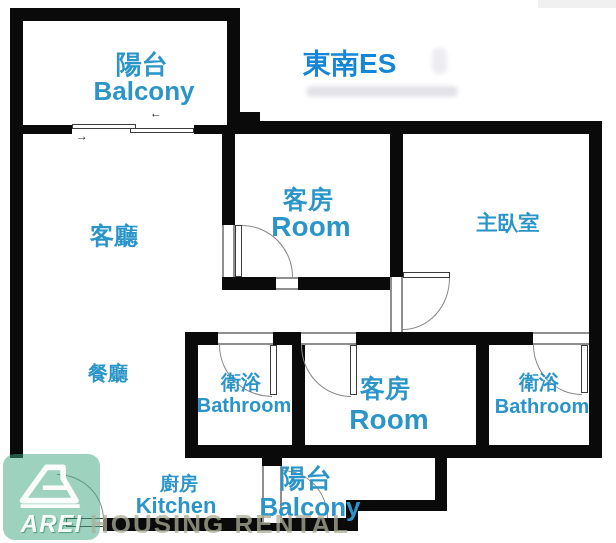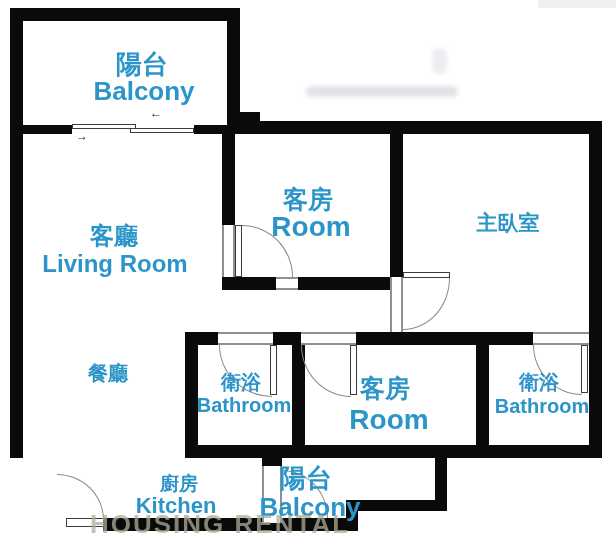--- a/index.html
+++ b/index.html
@@ -89,21 +89,20 @@
 
   <div class="arc arc-tr" style="left:282px;top:470px;width:46px;height:48px"></div>
 
   <div class="leaf" style="left:66px;top:518px;width:38px;height:9px"></div>
   <div class="arc arc-tr" style="left:57px;top:474px;width:47px;height:46px"></div>
 
   <div class="rlabel" style="left:142px;top:64px;font-size:26px">陽台</div>
   <div class="rlabel" style="left:144px;top:91px;font-size:26px">Balcony</div>
 
   <div class="rlabel" style="left:114px;top:236px;font-size:24px">客廳</div>
-  <div class="rlabel" style="left:115px;top:264px;font-size:24px">Living Room</div>
 
   <div class="rlabel" style="left:308px;top:199px;font-size:25px">客房</div>
   <div class="rlabel" style="left:311px;top:227px;font-size:28px">Room</div>
 
   <div class="rlabel" style="left:508px;top:222px;font-size:21px">主臥室</div>
 
   <div class="rlabel" style="left:108px;top:373px;font-size:20px">餐廳</div>
 
   <div class="rlabel" style="left:241px;top:382px;font-size:20px">衛浴</div>
   <div class="rlabel" style="left:244px;top:405px;font-size:20px">Bathroom</div>
@@ -113,19 +112,28 @@
 
   <div class="rlabel" style="left:539px;top:382px;font-size:20px">衛浴</div>
   <div class="rlabel" style="left:542px;top:406px;font-size:20px">Bathroom</div>
 
   <div class="rlabel" style="left:179px;top:483px;font-size:19px">廚房</div>
   <div class="rlabel" style="left:176px;top:506px;font-size:22px">Kitchen</div>
 
   <div class="rlabel" style="left:306px;top:478px;font-size:26px">陽台</div>
   <div class="rlabel" style="left:310px;top:507px;font-size:26px">Balcony</div>
 
+  <div class="compass" style="left:303px;top:50px;font-size:28px;color:#1585d8">東南ES</div>
   <div class="smudge" style="left:306px;top:86px;width:152px;height:11px;background:rgba(178,173,193,0.35)"></div>
   <div class="smudge" style="left:432px;top:48px;width:15px;height:26px;background:rgba(195,195,208,0.3)"></div>
   <div class="artifact" style="left:538px;top:0;width:78px;height:8px"></div>
 
+  <div id="wm-logo" style="left:3px;top:454px;width:97px;height:86px;background:rgba(60,165,125,0.5)">
+    <svg width="74" height="48" viewBox="0 0 80 52" style="margin-top:6px">
+      <path d="M8,44 L34,8 L52,8 L52,20 L66,44 Z" fill="none" stroke="rgba(255,255,255,0.95)" stroke-width="6" stroke-linejoin="round"></path>
+      <path d="M30,30 L58,30" fill="none" stroke="rgba(255,255,255,0.95)" stroke-width="5"></path>
+      <path d="M6,50 H70" fill="none" stroke="rgba(255,255,255,0.95)" stroke-width="4"></path>
+    </svg>
+    <div id="wm-logo-text" style="font-size:24px;margin-top:2px">AREI</div>
+  </div>
   <div class="wm-char" style="left:90px;top:511px;font-size:26px;letter-spacing:2px;color:rgba(172,174,152,0.75)">HOUSING RENTAL</div>
 
 </div>
 
 </body></html>

